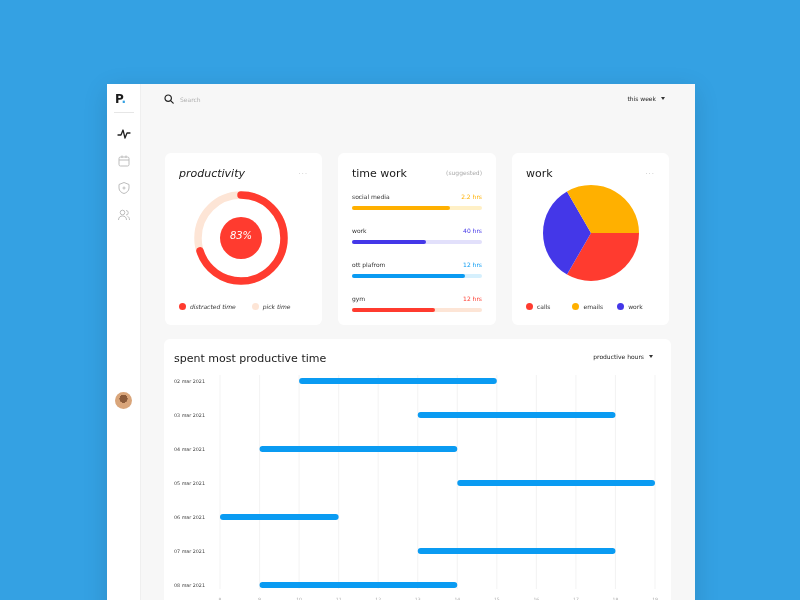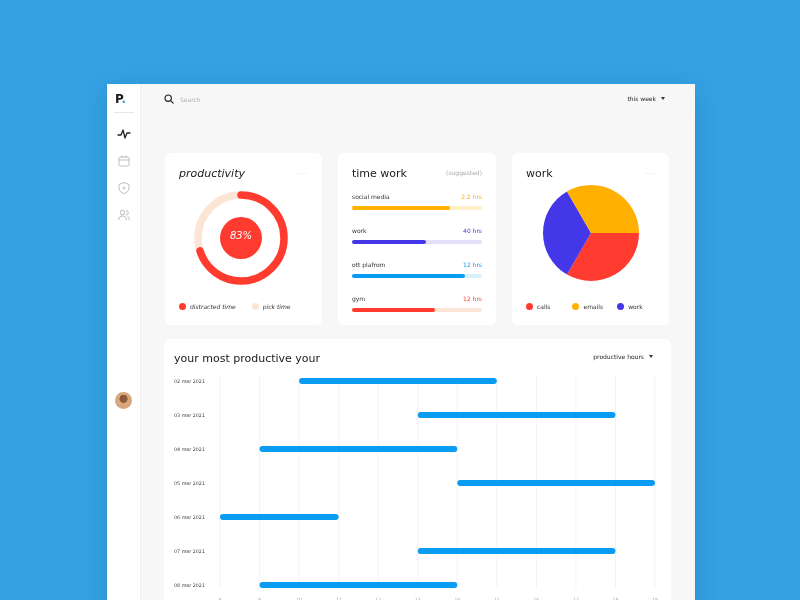--- a/index.html
+++ b/index.html
@@ -208,20 +208,20 @@
         <line x1="98.54545454545455" x2="290.27272727272725" y1="110" y2="110" stroke="#0A9BF2" stroke-width="6" stroke-linecap="round"></line>
         <text x="10" y="146" font-size="4.8" fill="#444" font-family="DejaVu Sans, sans-serif">05 mar 2021</text>
         <line x1="296.27272727272725" x2="488" y1="144" y2="144" stroke="#0A9BF2" stroke-width="6" stroke-linecap="round"></line>
         <text x="10" y="180" font-size="4.8" fill="#444" font-family="DejaVu Sans, sans-serif">06 mar 2021</text>
         <line x1="59" x2="171.63636363636363" y1="178" y2="178" stroke="#0A9BF2" stroke-width="6" stroke-linecap="round"></line>
         <text x="10" y="214" font-size="4.8" fill="#444" font-family="DejaVu Sans, sans-serif">07 mar 2021</text>
         <line x1="256.72727272727275" x2="448.45454545454544" y1="212" y2="212" stroke="#0A9BF2" stroke-width="6" stroke-linecap="round"></line>
         <text x="10" y="248" font-size="4.8" fill="#444" font-family="DejaVu Sans, sans-serif">08 mar 2021</text>
         <line x1="98.54545454545455" x2="290.27272727272725" y1="246" y2="246" stroke="#0A9BF2" stroke-width="6" stroke-linecap="round"></line>
       </svg>
-    <div class="prod-title">your most productive your</div>
+    <div class="prod-title">spent most productive time</div>
     <div class="prod-filter">
       <span>productive hours</span>
       <span class="caret"></span>
     </div>
   </div>
 
 </div>
 
 </body></html>

